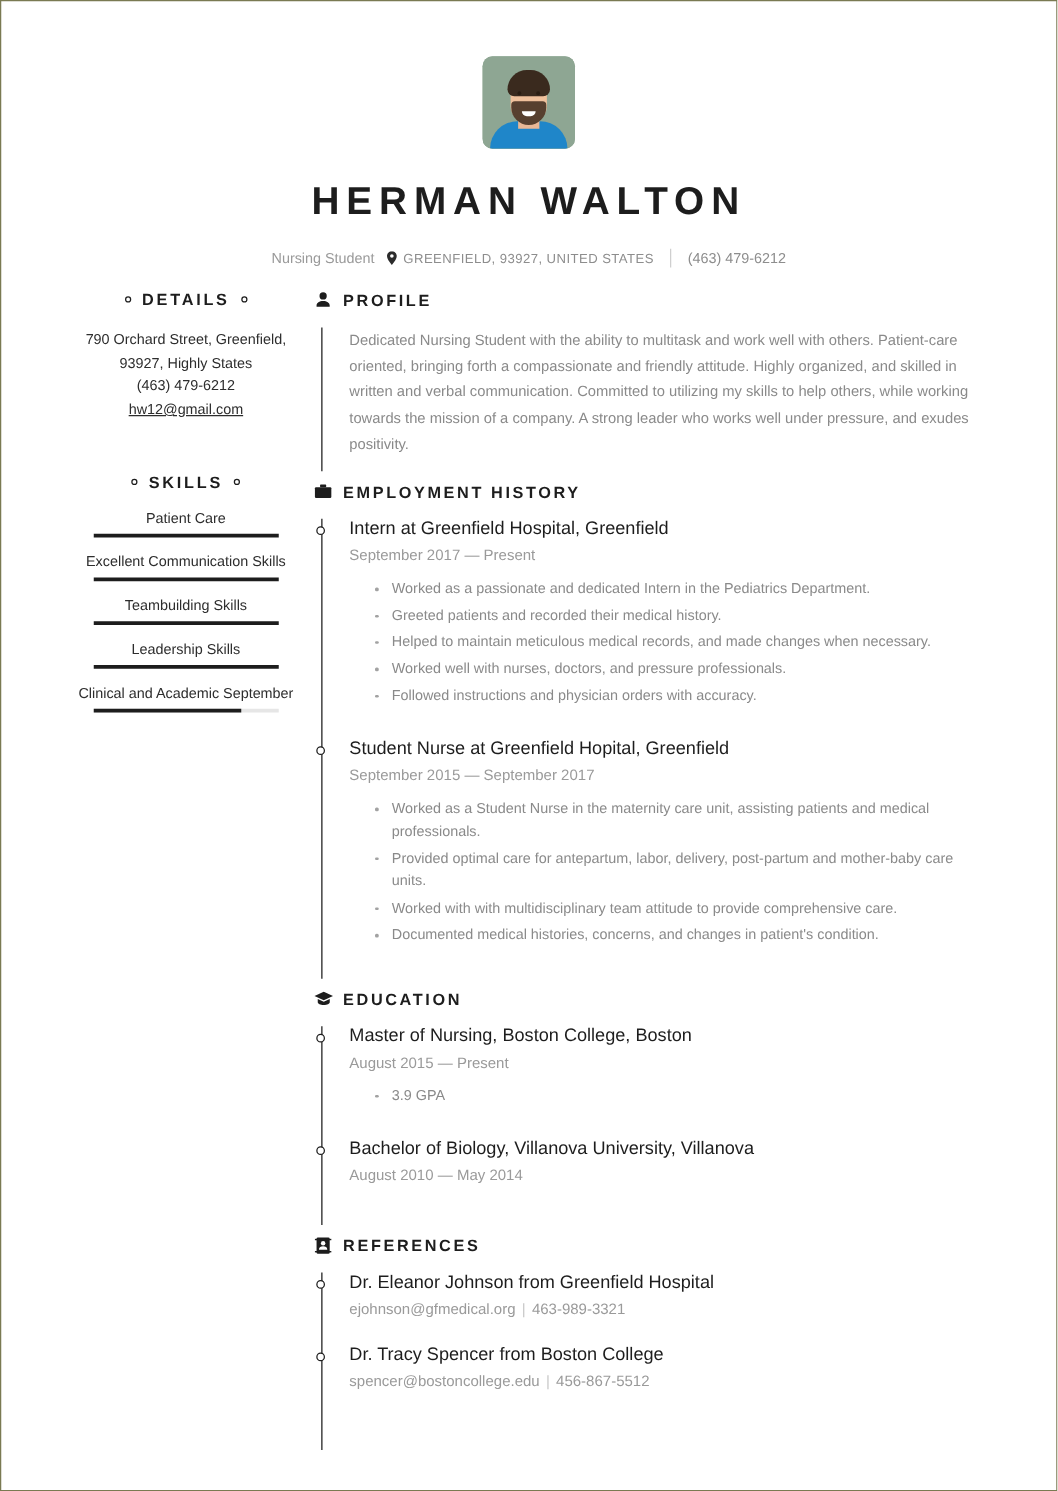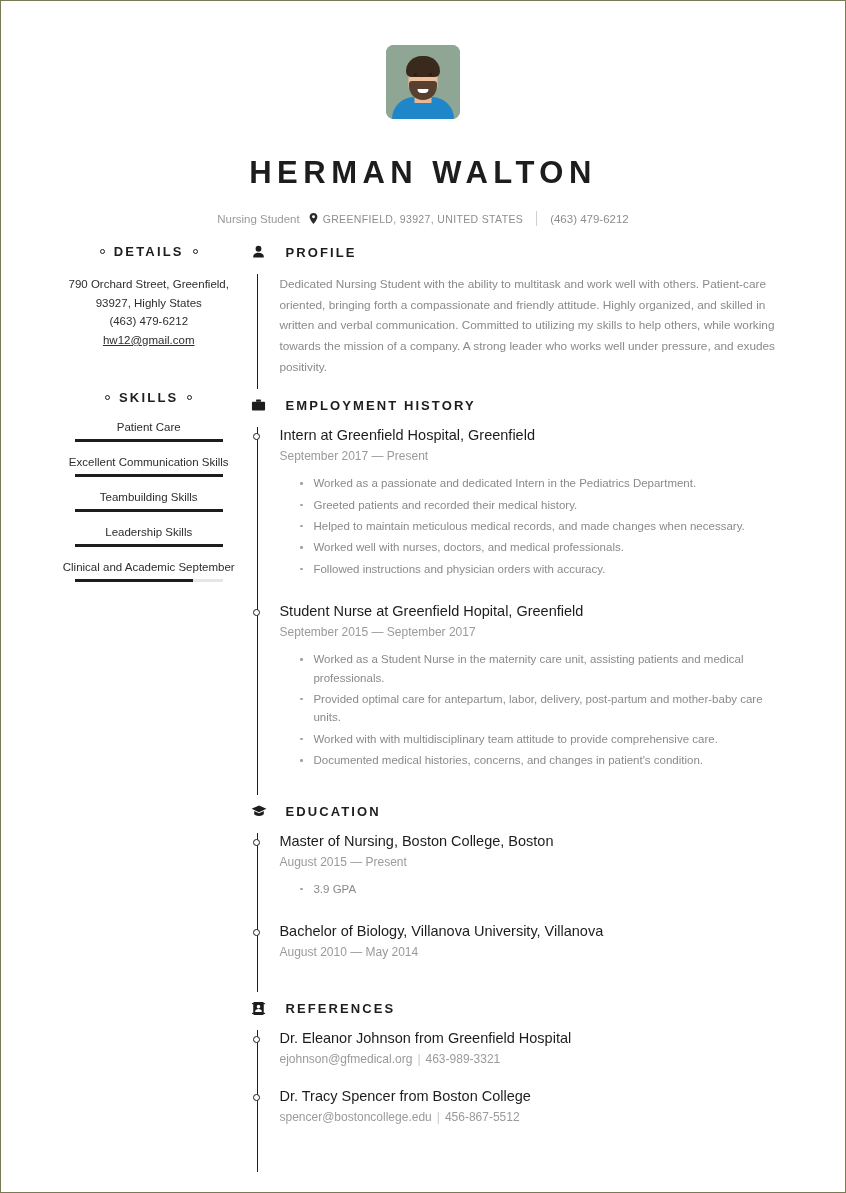--- a/index.html
+++ b/index.html
@@ -63,21 +63,21 @@
     width:11px; height:4px; background:#ffffff; border-radius:0 0 6px 6px;
   }
   .av-eye {
     position:absolute; top:28px; width:3px; height:3px;
     background:#2a1d12; border-radius:50%;
   }
   .av-eye.l { left: 28px; }
   .av-eye.r { left: 43px; }
 
   .full-name {
-    margin-top: 36px;
+    margin-top: 24px;
     font-size: 31px;
     letter-spacing: 5.5px;
     font-weight: 700;
     color: #1d1d1d;
     text-transform: uppercase;
   }
 
   .contact-line {
     margin-top: 20px;
     font-size: 11.5px;
@@ -133,21 +133,21 @@
   .skill-track {
     width: 148px; height: 3px; margin: 0 auto;
     background: #e6e6e6;
   }
   .skill-fill { height: 3px; background: #1d1d1d; }
 
   
   .section { margin-bottom: 8px; }
 
   .sec-head {
-    display: flex; align-items: center; gap: 18px;
+    display: flex; align-items: center; gap: 7px;
     margin-bottom: 13px;
   }
   .sec-icon {
     width: 17px; height: 17px;
     display: flex; align-items: center; justify-content: center;
     color: #1d1d1d;
   }
   .sec-title {
     font-size: 13px; font-weight: 700;
     letter-spacing: 2.1px; color: #1d1d1d;
@@ -334,21 +334,21 @@
 
         <div class="timeline">
           <div class="tl-item">
             <span class="tl-dot"></span>
             <div class="item-title">Intern at  Greenfield Hospital, Greenfield</div>
             <div class="item-date">September 2017 — Present</div>
             <ul class="bullets">
               <li>Worked as a passionate and dedicated Intern in the Pediatrics Department.</li>
               <li>Greeted patients and recorded their medical history.</li>
               <li>Helped to maintain meticulous medical records, and made changes when necessary.</li>
-              <li>Worked well with nurses, doctors, and medical professionals.</li>
+              <li>Worked well with nurses, doctors, and pressure professionals.</li>
               <li>Followed instructions and physician orders with accuracy.</li>
             </ul>
           </div>
 
           <div class="tl-item">
             <span class="tl-dot"></span>
             <div class="item-title">Student Nurse at  Greenfield Hopital, Greenfield</div>
             <div class="item-date">September 2015 — September 2017</div>
             <ul class="bullets">
               <li>Worked as a Student Nurse in the maternity care unit, assisting patients and medical professionals.</li>

